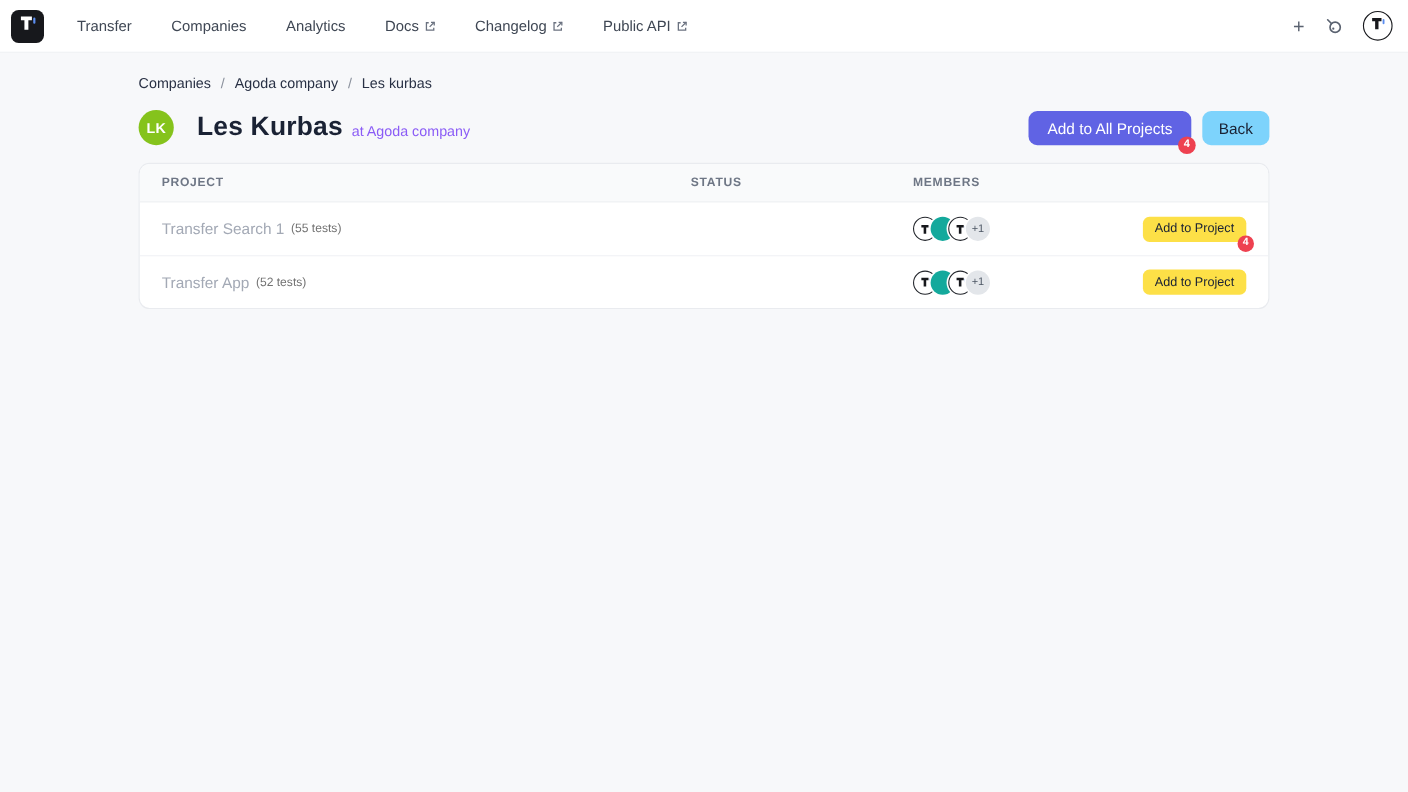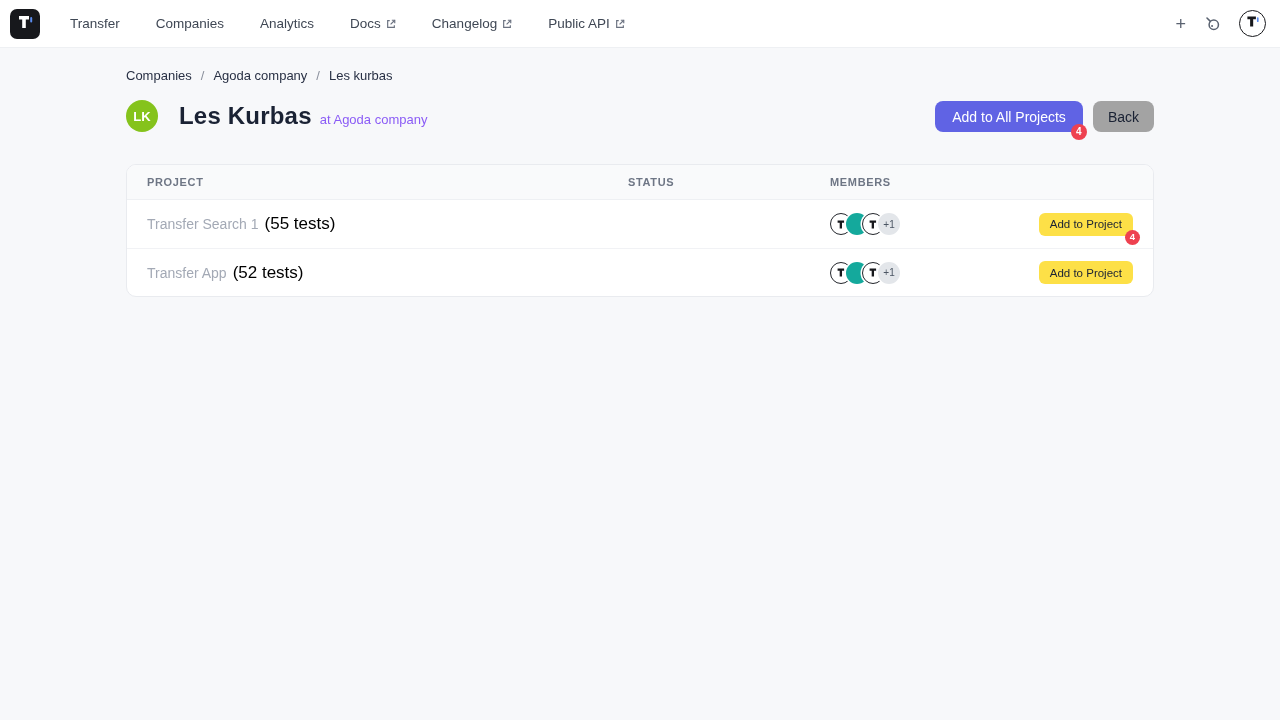--- a/index.html
+++ b/index.html
@@ -80,37 +80,37 @@
   .btn-wrap { position: relative; display: inline-block; }
   .btn {
     font-family: "Liberation Sans", sans-serif;
     border: none; cursor: pointer; border-radius: 8px;
   }
   .btn-primary {
     background: #6063e4; color: #ffffff;
     font-size: 14px; padding: 8px 17px; height: 31px;
   }
   .btn-secondary {
-    background: #a3a3a3; color: #1a2234;
+    background: #7dd3fc; color: #1a2234;
     font-size: 14px; padding: 8px 15px; height: 31px;
   }
   .badge {
     position: absolute;
     right: -4px; bottom: -8px;
     min-width: 16px; height: 16px;
     border-radius: 50%;
     background: #ee4150; color: #ffffff;
     font-size: 10px; font-weight: 700;
     display: flex; align-items: center; justify-content: center;
     line-height: 1;
   }
 
   
   .card {
-    margin-top: 32px;
+    margin-top: 16px;
     background: #ffffff;
     border: 1px solid #e9ebef;
     border-radius: 10px;
     overflow: hidden;
   }
   .t-grid {
     display: grid;
     grid-template-columns: 481px 202px 1fr 160px;
     align-items: center;
   }
@@ -122,21 +122,21 @@
   .th {
     font-size: 11px; font-weight: 700;
     color: #6e7685;
     letter-spacing: .06em;
     padding-left: 20px;
   }
   .t-row { height: 48px; }
   .t-row + .t-row { border-top: 1px solid #f1f2f5; }
   .cell { padding-left: 20px; display: flex; align-items: center; }
   .project-name { font-size: 14px; color: #a3a9b5; font-weight: 400; }
-  .tests-count { font-size: 17px; color: #000000; margin-left: 6px; }
+  .tests-count { font-size: 11px; color: #737373; margin-left: 6px; }
 
   .member-stack { display: flex; align-items: center; }
   .m-avatar {
     width: 22px; height: 22px;
     border-radius: 50%;
     display: flex; align-items: center; justify-content: center;
     box-shadow: 0 0 0 1.5px #ffffff;
   }
   .m-avatar + .m-avatar { margin-left: -6px; }
   .m-logo { background: #ffffff; border: 1.6px solid #23262c; }

